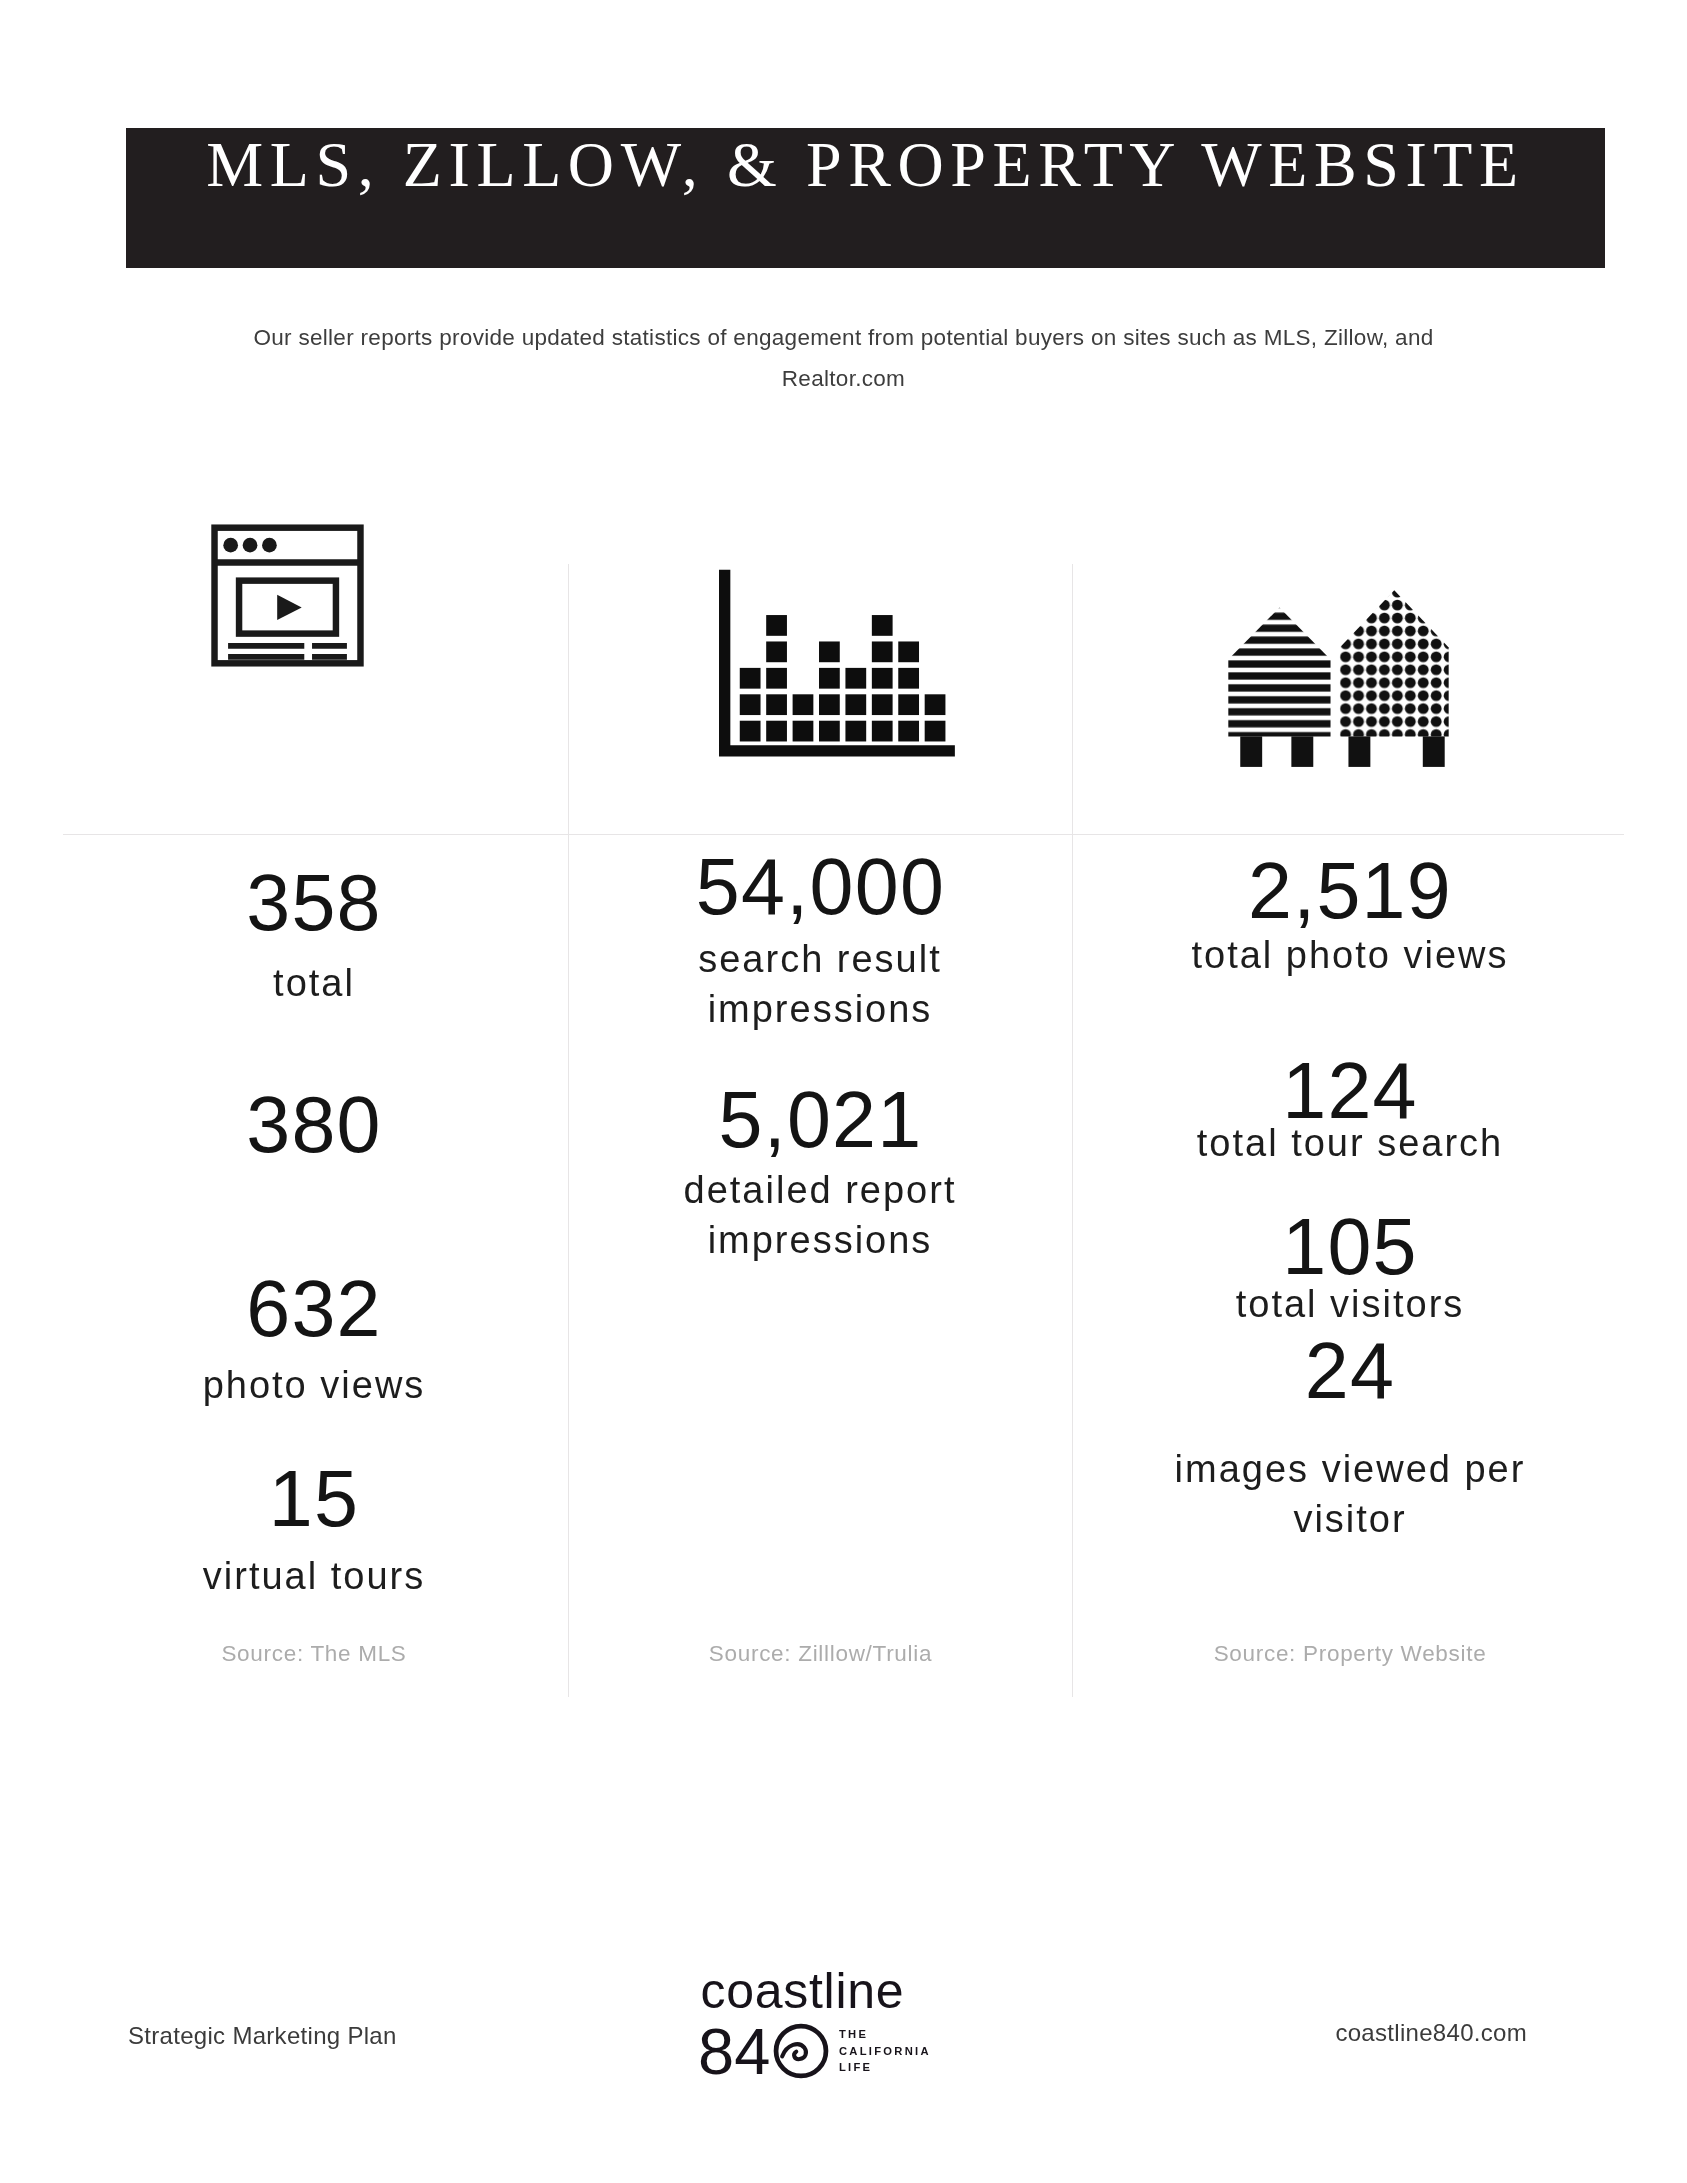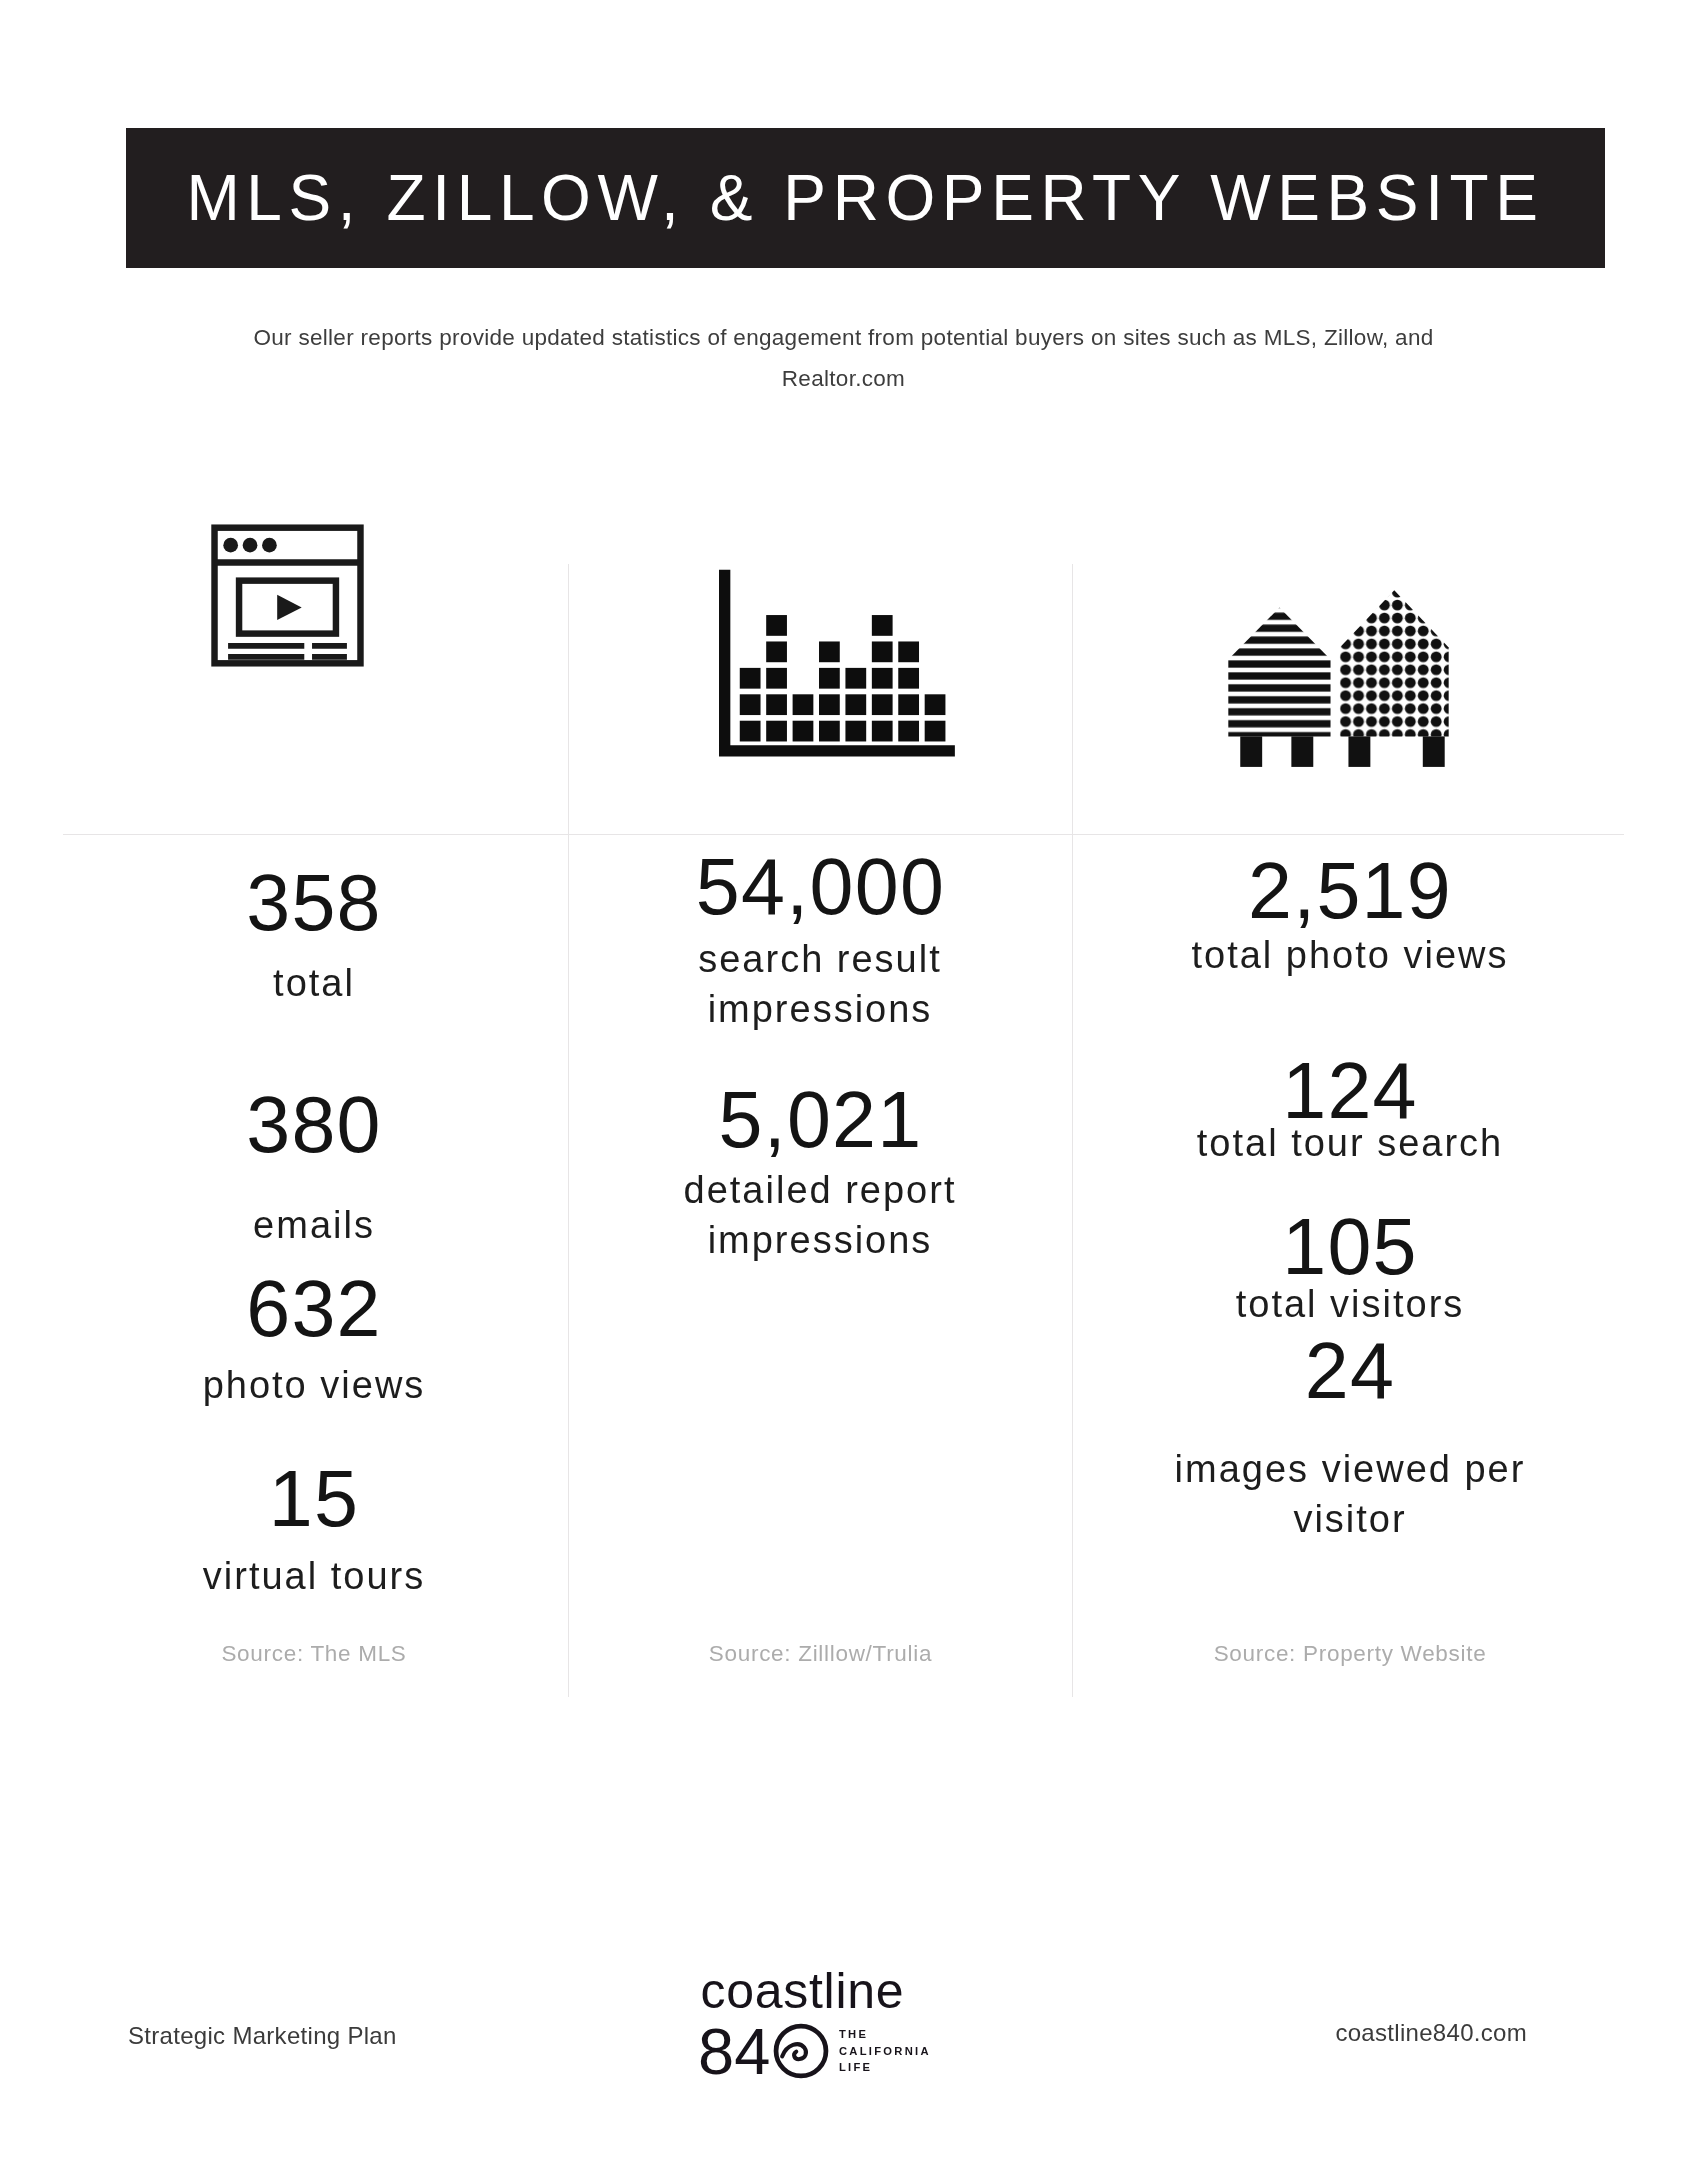--- a/index.html
+++ b/index.html
@@ -8,21 +8,21 @@
     width:1687px;
     height:2183px;
     background:#ffffff;
     font-family:"Liberation Sans","DejaVu Sans",sans-serif;
     color:#161616;
     overflow:hidden;
   }
   .titlebar{
     position:absolute;left:126px;top:128px;width:1479px;height:140px;
     background:#221e1f;
-    display:flex;align-items:center;justify-content:center;
+    display:flex;justify-content:center;font-family:Liberation Serif, serif;
   }
   .titlebar h1{
     margin:0;
     font-size:64px;font-weight:300;letter-spacing:6.6px;
     color:#ffffff;white-space:nowrap;
   }
   .subtitle{
     position:absolute;left:228px;top:318px;width:1231px;
     margin:0;text-align:center;
     font-size:22.5px;font-weight:400;line-height:1.82;letter-spacing:0.3px;
@@ -157,21 +157,20 @@
     <rect x="301" y="246" width="33" height="46" fill="#111"></rect>
   </svg>
 
   <div class="hline"></div>
   <div class="vline vline1"></div>
   <div class="vline vline2"></div>
 
   <div class="num c1" style="top:863px">358</div>
   <div class="lbl c1" style="top:959px">total</div>
   <div class="num c1" style="top:1085px">380</div>
-  <div class="lbl c1" style="top:1201px">emails</div>
   <div class="num c1" style="top:1269px">632</div>
   <div class="lbl c1" style="top:1361px">photo views</div>
   <div class="num c1" style="top:1459px">15</div>
   <div class="lbl c1" style="top:1552px">virtual tours</div>
   <div class="src c1" style="top:1640px">Source: The MLS</div>
 
   <div class="num c2" style="top:847px">54,000</div>
   <div class="lbl c2lbl" style="top:935px">search result impressions</div>
   <div class="num c2" style="top:1080px">5,021</div>
   <div class="lbl c2lbl" style="top:1166px">detailed report impressions</div>

